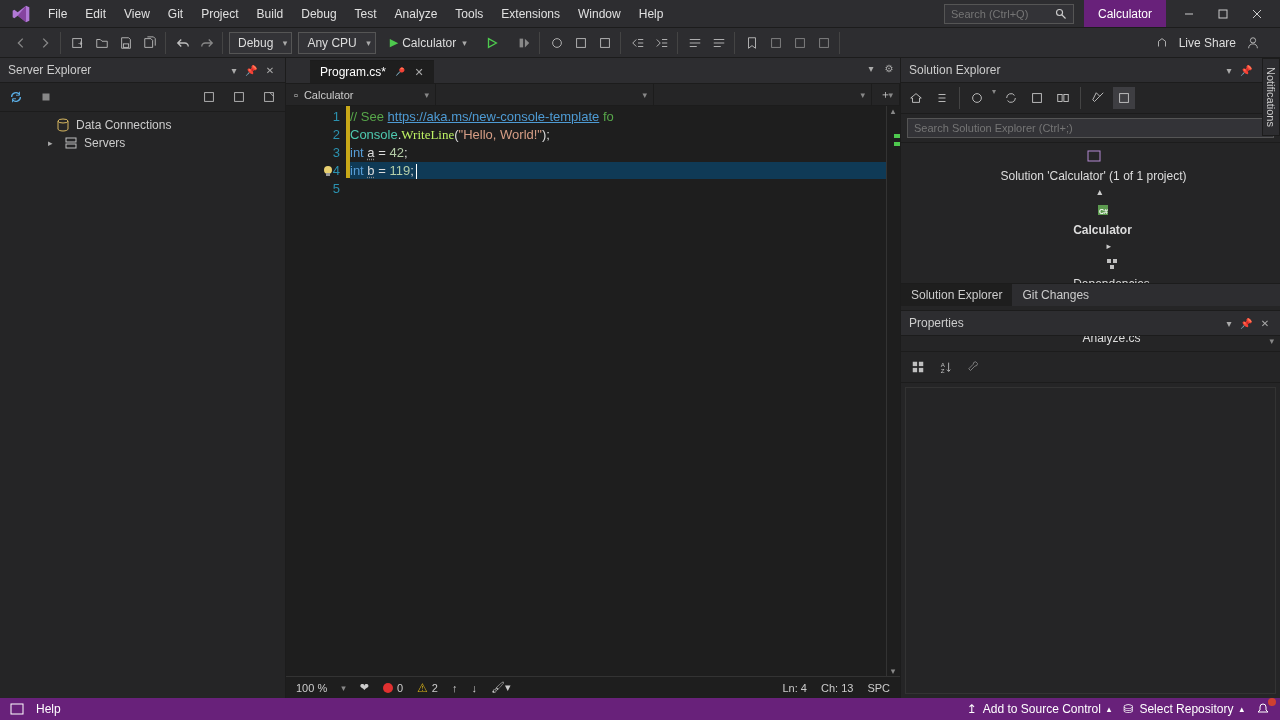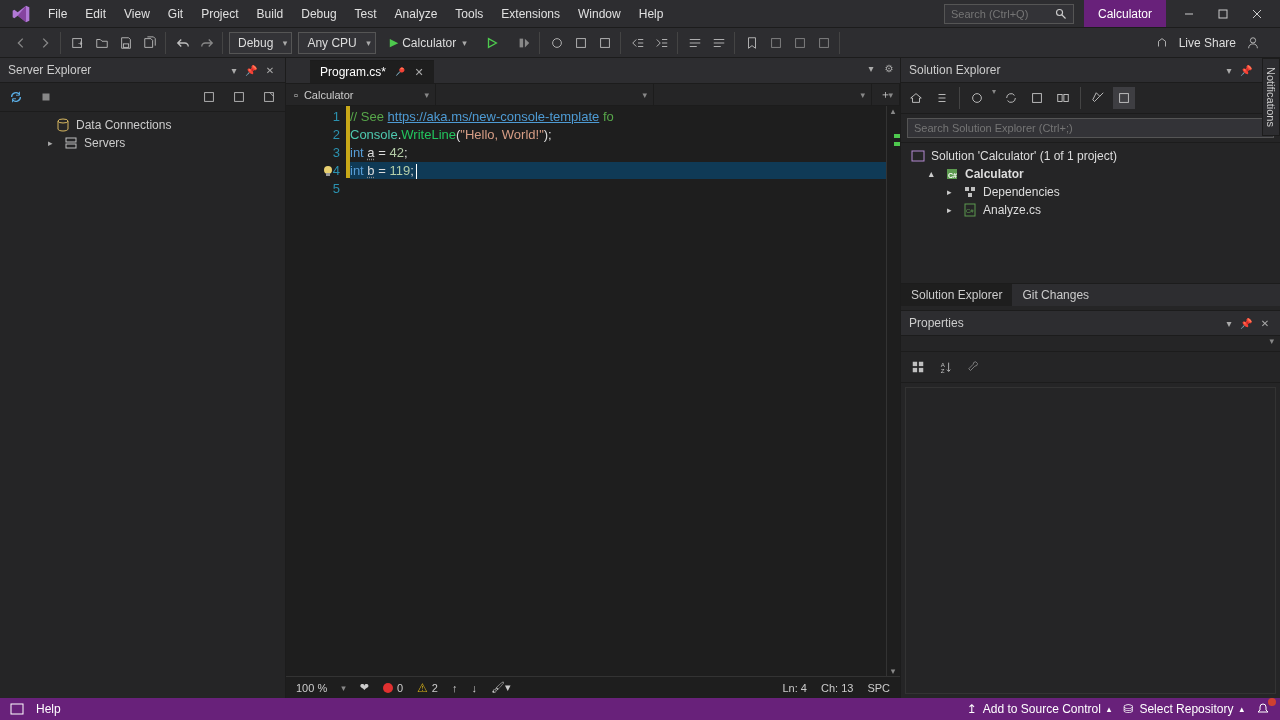--- a/index.html
+++ b/index.html
@@ -65,21 +65,21 @@
 .change-bar { width:4px; background:#1e1e1e; display:flex; flex-direction:column;}
 .change-bar .mk{height:18px;}
 .change-bar .mk.y{background:#c8a818;}
 .code { flex:1; padding-top:2px; color:#dcdcdc;}
 .code .line { height:18px; line-height:18px; white-space:pre;}
 .code .hl { background:#0f3a56; position:absolute; left:64px; right:14px; height:17px;}
 .tk-comment{color:#57a64a;}
 .tk-link{color:#4e9bd4; text-decoration:underline;}
 .tk-kw{color:#569cd6;}
 .tk-type{color:#4ec9b0;}
-.tk-method{color:#22c55e;}
+.tk-method{color:#bef264;font-family:Liberation Serif, serif;}
 .tk-str{color:#d69d85;}
 .tk-num{color:#b5cea8;}
 .tk-var{ text-decoration: underline dotted #888; text-underline-offset:2px;}
 .caret{ display:inline-block; width:1px; height:15px; background:#fff; vertical-align:middle; margin-left:2px; animation: blink 1s steps(1) infinite;}
 @keyframes blink{50%{opacity:0}}
 .minimap{ position:absolute; right:0; top:0; width:14px; height:100%; background:#1e1e1e; border-left:1px solid #333;}
 .minimap .mk{position:absolute; right:0; width:6px; height:4px;}
 .editor-status { height:22px; background:#1e1e1e; border-top:1px solid #333; display:flex; align-items:center; padding:0 10px; gap:14px; color:#ccc; font-size:11px;}
 .editor-status .sp{flex:1}
 .es-item{display:flex; align-items:center; gap:4px;}
@@ -88,21 +88,21 @@
 .warn-t{color:#d8b218; font-size:12px;}
 
 
 .panel-right { width:380px; display:flex; flex-direction:column; border-left:1px solid #1c1c1c;}
 .sx { flex:0 0 auto; display:flex; flex-direction:column; }
 .sx-toolbar{ display:flex; padding:4px 4px; border-bottom:1px solid #1c1c1c; gap:4px;}
 .sx-toolbar .tb-btn{width:22px;height:22px;}
 .sx-search{ padding:4px 6px; border-bottom:1px solid #1c1c1c;}
 .sx-search input{ width:100%; background:#333337; border:1px solid #555; color:#999; padding:3px 6px; font-size:11px; outline:none;}
 .sx-tree{ padding:4px 2px; height:140px;}
-.sx-row{ display:flex; align-items:center; gap:6px; padding:2px 2px 2px 8px; color:#ddd;}
+.sx-row{ display:flex; align-items:center; gap:6px; padding:2px 2px 2px 8px; color:#ddd;flex-direction:column;}
 .sx-row.indent1{padding-left:26px;}
 .sx-row.indent2{padding-left:44px;}
 .sx-row .chev{width:10px; font-size:9px; color:#ccc;}
 .sx-row.bold{font-weight:bold;}
 .sx-ico{width:14px;height:14px;display:flex;align-items:center;justify-content:center;}
 .bottom-tabs{ display:flex; background:#2d2d30; border-top:1px solid #1c1c1c;}
 .bottom-tabs .bt{ padding:4px 10px; color:#ccc; font-size:12px;}
 .bottom-tabs .bt.active{ background:#1e1e1e; }
 .props { flex:1; display:flex; flex-direction:column; border-top:1px solid #1c1c1c; margin-top:4px;}
 .props-toolbar{display:flex; padding:4px 6px; gap:6px; border-bottom:1px solid #1c1c1c;}

